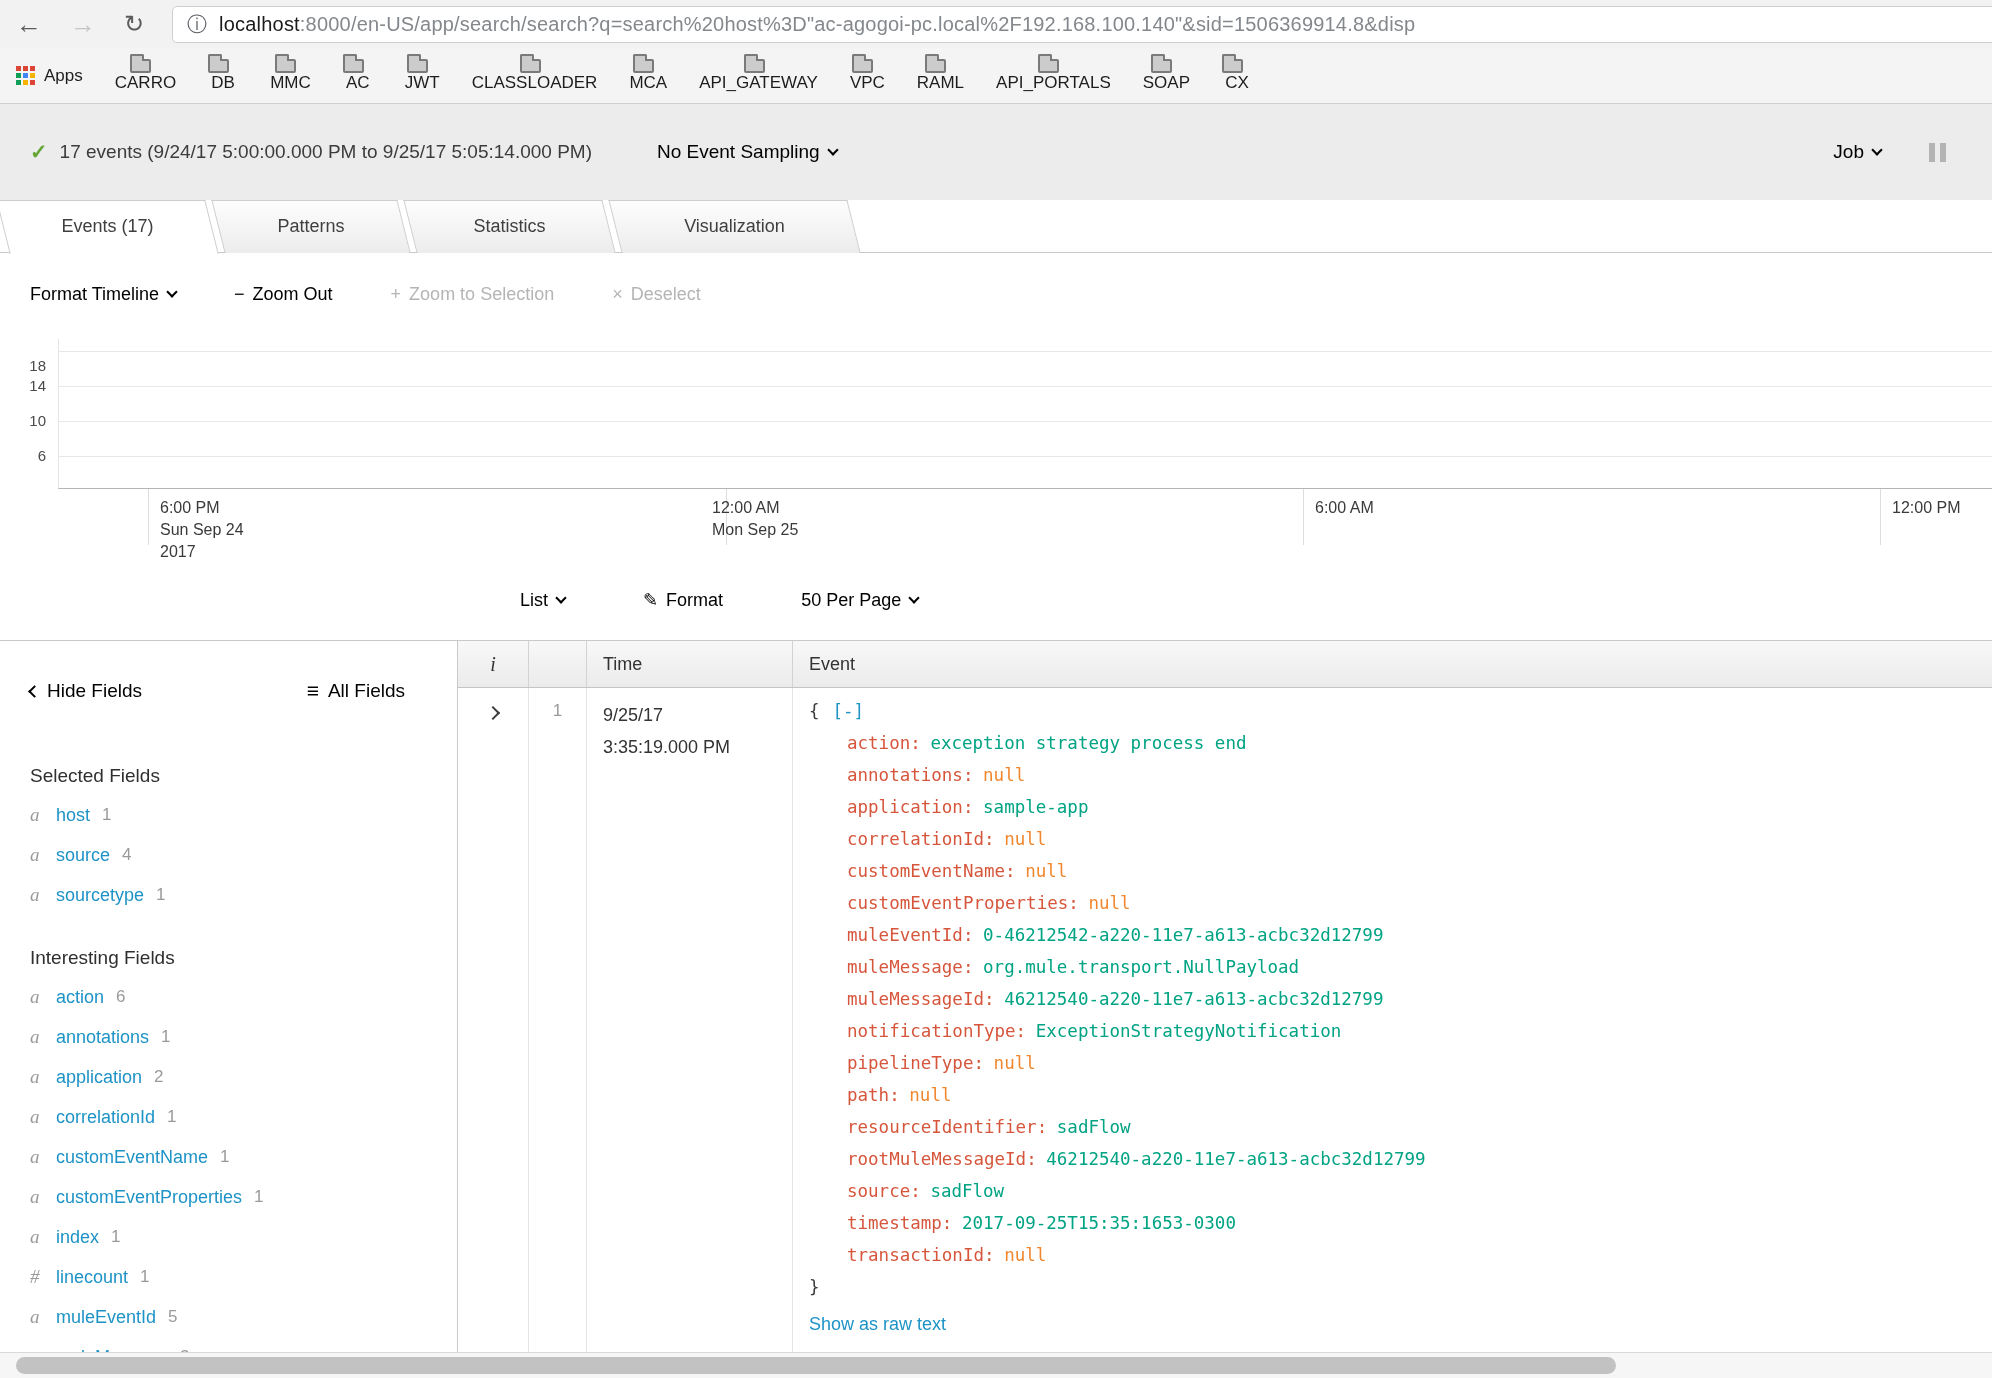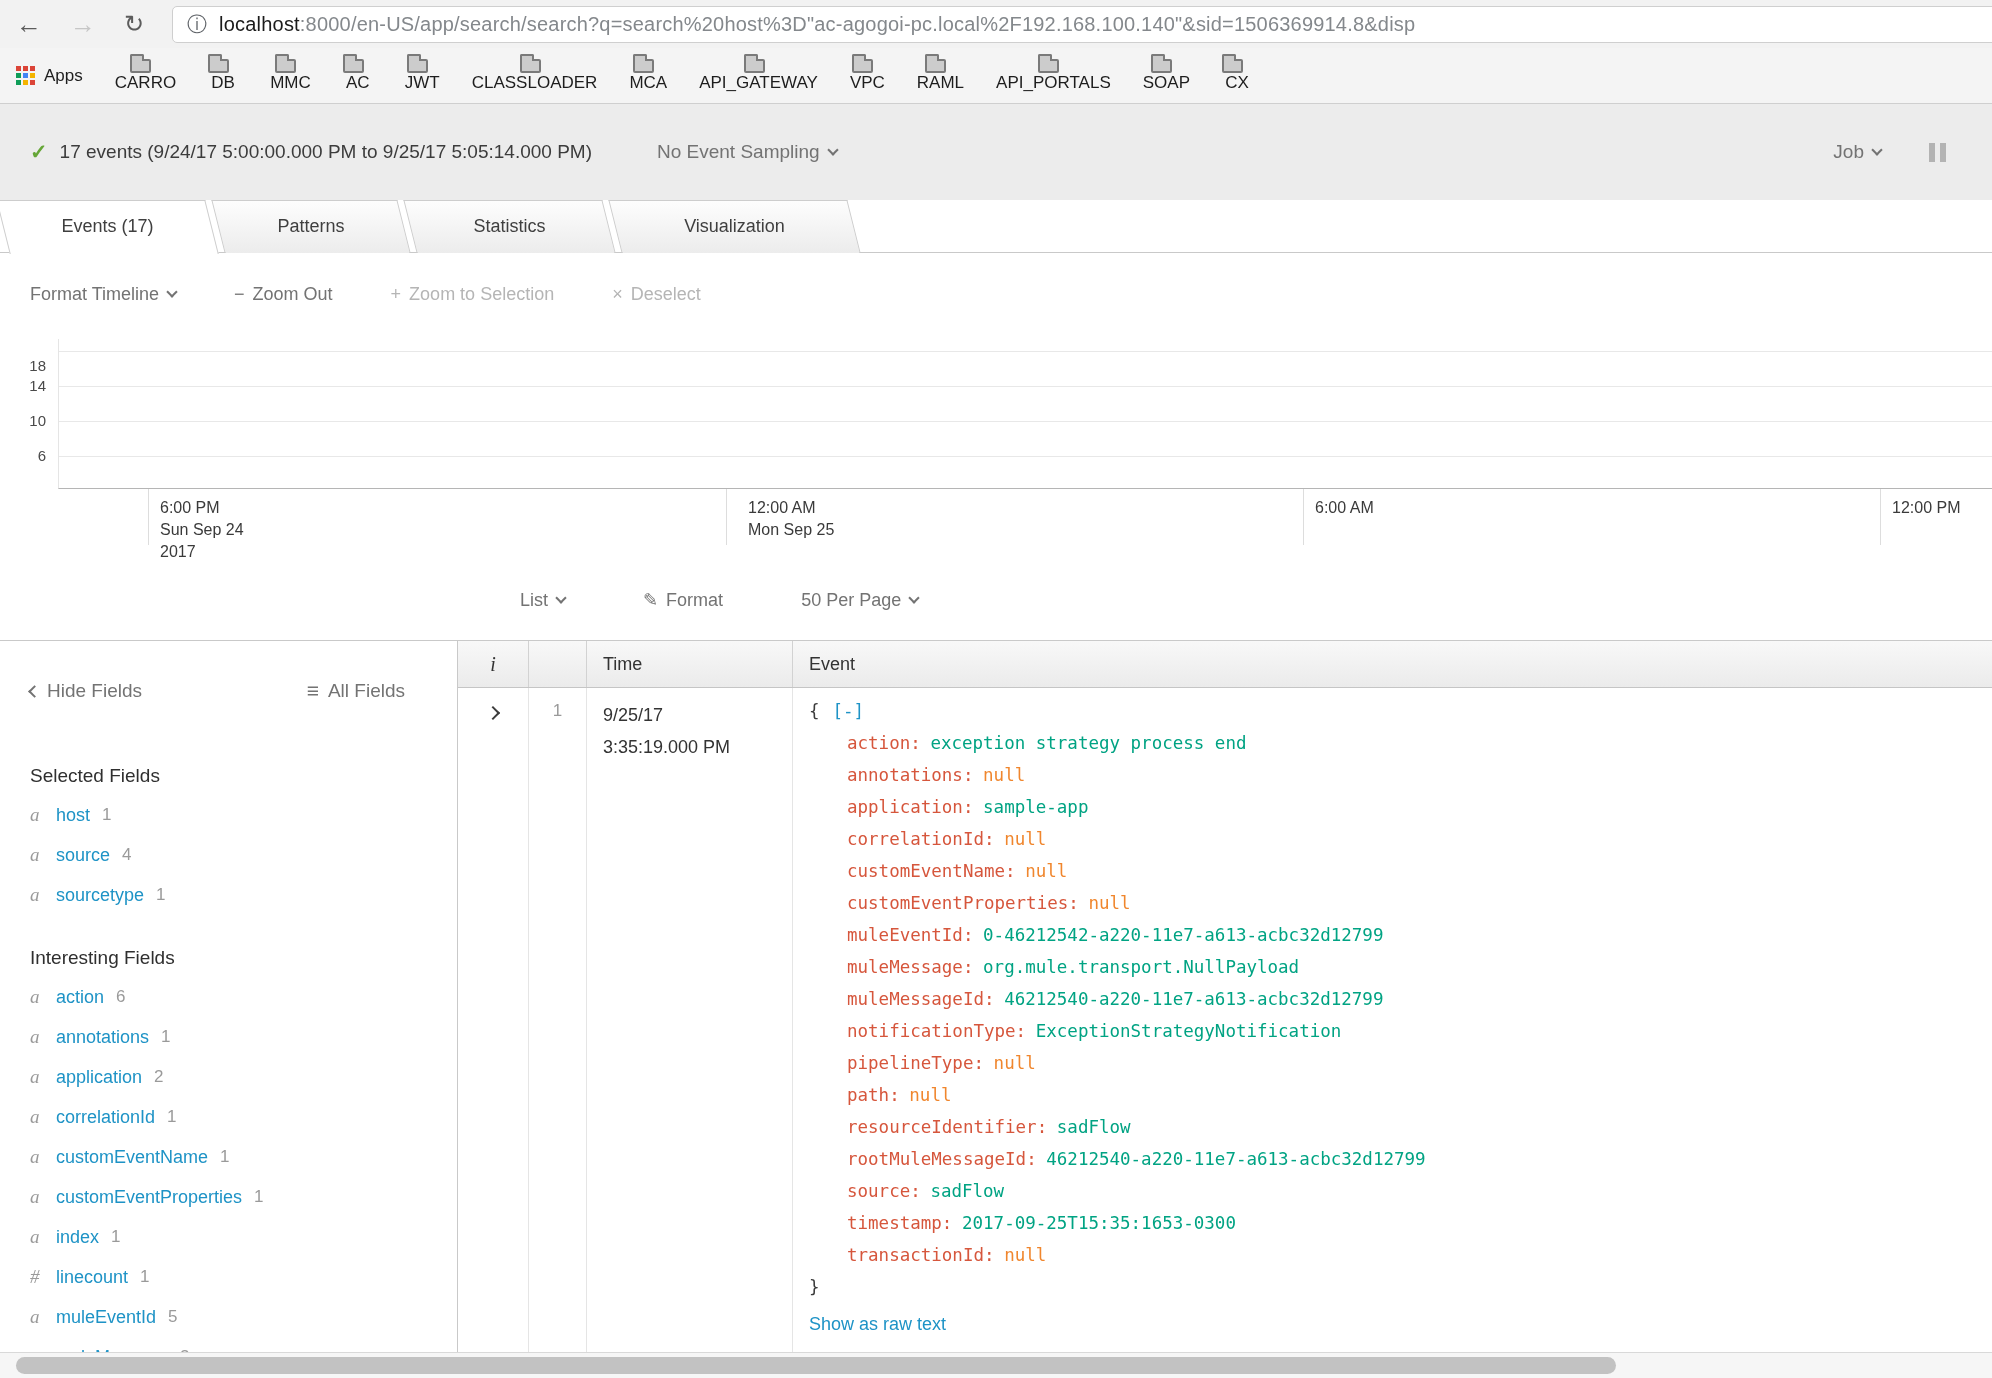--- a/index.html
+++ b/index.html
@@ -27,21 +27,21 @@
   .bm-label, .apps-label { font-size:17px; color:#1d1d1d; }
   .bookmark { display:flex; align-items:center;flex-direction:column; }
   .folder-icon { width:21px; height:14px; background:#ccc; border:2px solid #7a7a7a; border-radius:2px; position:relative; margin-right:9px; flex:none; }
   .folder-icon::before { content:''; position:absolute; top:-7px; left:-2px; width:10px; height:5px; background:#ccc; border:2px solid #7a7a7a; border-bottom:none; border-radius:2px 2px 0 0; }
 
   
   .info-bar { height:96px; background:#ececec; display:flex; align-items:center; padding:0 30px; font-size:19px; }
   .check-icon { color:#65a637; font-weight:bold; font-size:21px; margin-right:12px; }
   .check-icon::before{content:'✓';}
   .events-summary { color:#3c3c3c; }
-  .blue { color:#737373; }
+  .blue { color:#000000; }
   .gray-link { color:#b5b5b5; }
   .caret { display:inline-block; width:8px; height:8px; border-right:2px solid currentColor; border-bottom:2px solid currentColor; transform:rotate(45deg); margin-left:9px; vertical-align:4px; }
   .sampling-link { margin-left:65px; cursor:pointer; }
   .right-controls { margin-left:auto; display:flex; align-items:center; gap:48px; padding-right:16px; }
   .pause-btn { display:flex; gap:5px; }
   .pause-btn i { display:block; width:6px; height:19px; background:#b3b3b3; }
 
   
   .tabs-row { height:53px; background:#fff; border-bottom:1px solid #c9c9c9; display:flex; padding-left:0; }
   .tab { position:relative; height:53px; line-height:52px; text-align:center; cursor:pointer; }
@@ -60,21 +60,21 @@
   
   .timeline-chart { height:225px; position:relative; background:#fff; }
   .plot { position:absolute; left:58px; right:0; top:4px; height:150px; border-left:1px solid #e5e5e5; border-bottom:1px solid #b5b5b5; }
   .gridline { position:absolute; left:0; right:0; height:1px; background:#e8e8e8; }
   .g1{top:12px;} .g2{top:47px;} .g3{top:82px;} .g4{top:117px;}
   .ylab { position:absolute; width:46px; text-align:right; font-size:15px; color:#4a4a4a; line-height:20px; left:0; }
   .y1{top:21px;} .y2{top:41px;} .y3{top:76px;} .y4{top:111px;}
   .xline { position:absolute; top:154px; width:1px; height:56px; background:#ddd; }
   .x1{left:148px;} .x2{left:726px;} .x3{left:1303px;} .x4{left:1880px;}
   .xtick { position:absolute; top:162px; width:220px; font-size:16px; color:#3a3a3a; line-height:22px; }
-  .xt1{left:160px;} .xt2{left:748px;} .xt3{left:1315px;} .xt4{left:1892px; width:95px;}
+  .xt1{left:160px;} .xt2{left:712px;} .xt3{left:1315px;} .xt4{left:1892px; width:95px;}
 
   
   .list-controls { height:80px; display:flex; align-items:center; padding-left:520px; gap:78px; font-size:18px; background:#fff; }
   .pencil::before { content:'✎'; margin-right:8px; }
 
   
   .results { height:738px; border-top:1px solid #c9c9c9; display:flex; position:relative; overflow:hidden; }
 
   .fields-sidebar { width:458px; flex:none; border-right:1px solid #c9c9c9; padding:38px 24px 0 30px; }
   .sb-top { display:flex; justify-content:space-between; align-items:center; font-size:19px; padding-right:28px; }

